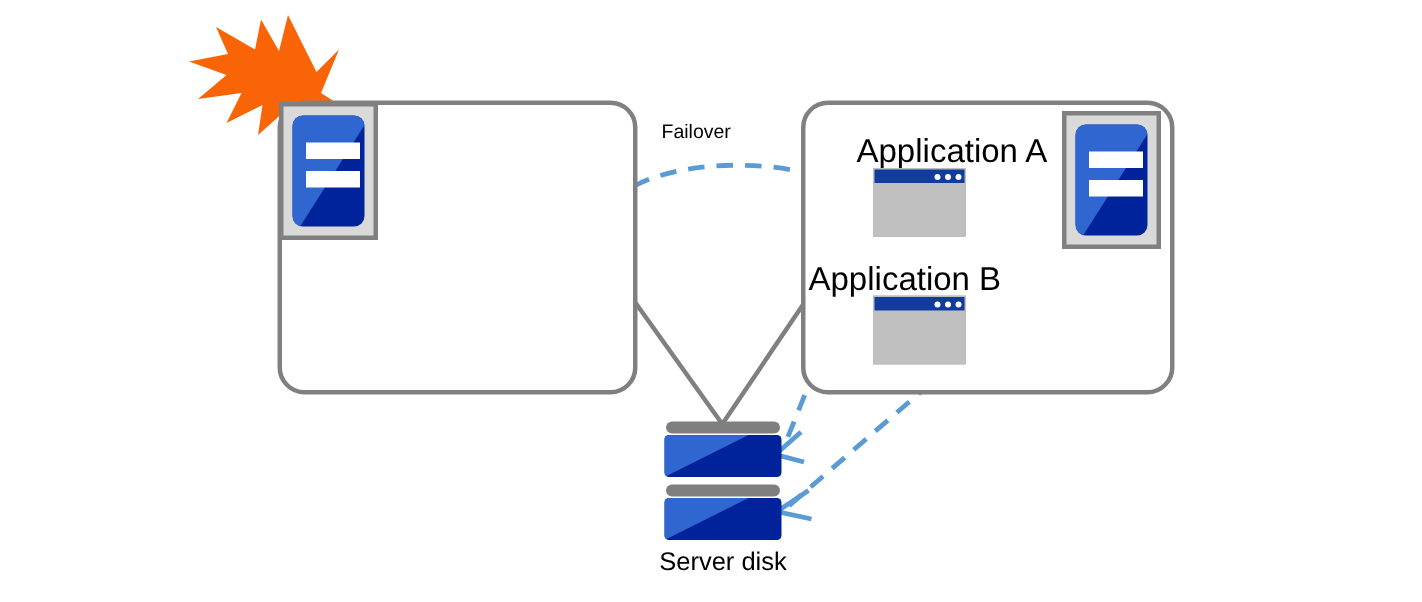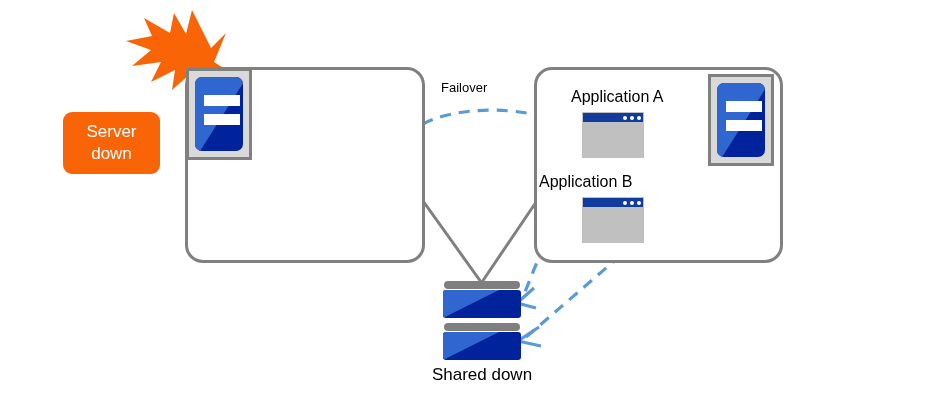--- a/index.html
+++ b/index.html
@@ -83,21 +83,21 @@
     display:flex;
     align-items:center;
     justify-content:center;
     text-align:center;
   }
   #server-down span{display:block;}
 
   
   .app-label{
     position:absolute;
-    font-size:16px;
+    font-size:22px;
     color:#000000;
     white-space:nowrap;
   }
   #appA-label{left:571px;top:88px;}
   #appB-label{left:539px;top:173px;}
 
   .app-icon{
     position:absolute;
     width:62px;height:46px;
     background:#c0c0c0;
@@ -179,26 +179,20 @@
     <path d="M 539 327 L 518 341 L 541 346" fill="none" stroke="#5b9bd5" stroke-width="3.2" stroke-linejoin="miter"></path>
   </svg>
 
   <svg class="abs" id="lightning" viewBox="0 0 130 125" xmlns="http://www.w3.org/2000/svg">
     <path fill="#f96406" d="M 74 2 L 93 40 L 108 25 L 96 54 L 124 72 L 108 77 L 118 96
              L 92 78 L 83 93 L 72 66 L 54 82 L 57 62 L 33 74 L 43 54
              L 14 58 L 33 42 L 8 33 L 34 28 L 26 10 L 52 25 L 56 5
              L 68 26 Z"></path>
   </svg>
 
-  <div class="abs" id="server-down">
-    <div>
-      <span>Server</span>
-      <span>down</span>
-    </div>
-  </div>
 
   <div class="server-box" id="server1-box"></div>
   <div class="server-icon" id="server1-icon">
     <div class="chassis">
       <div class="bar b1"></div>
       <div class="bar b2"></div>
     </div>
   </div>
 
   <div class="server-box" id="server2-box"></div>
@@ -232,15 +226,15 @@
   <div class="abs" id="shared-disk">
     <div class="disk-unit" id="disk-top">
       <div class="cap"></div>
         <div class="body"></div>
     </div>
     <div class="disk-unit" id="disk-bottom">
       <div class="cap"></div>
         <div class="body"></div>
     </div>
   </div>
-  <div class="abs" id="shared-disk-label">Shared down</div>
+  <div class="abs" id="shared-disk-label">Server disk</div>
 
 </div>
 
 </body></html>

